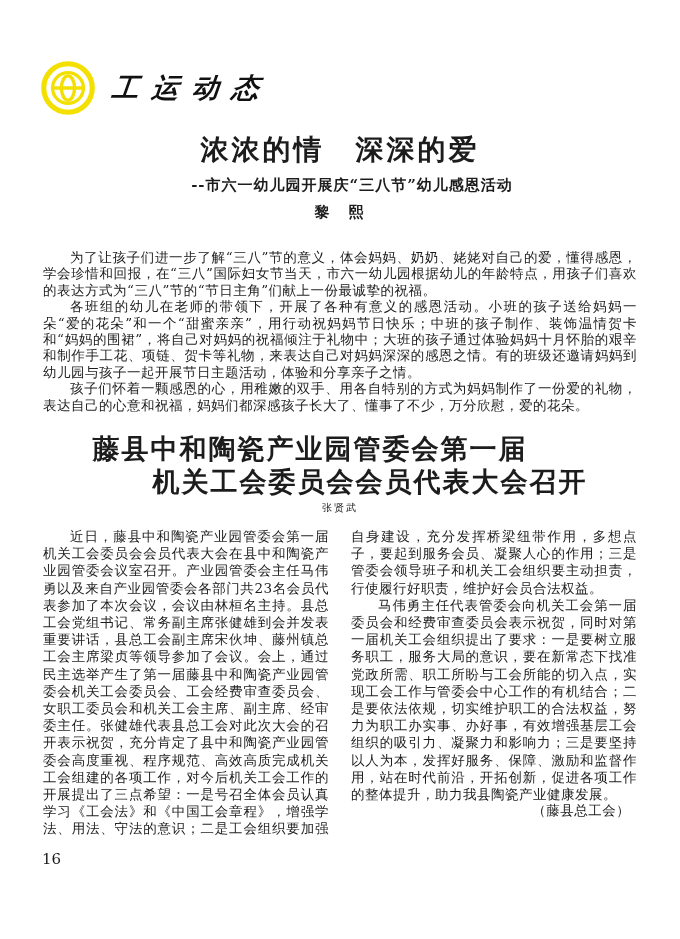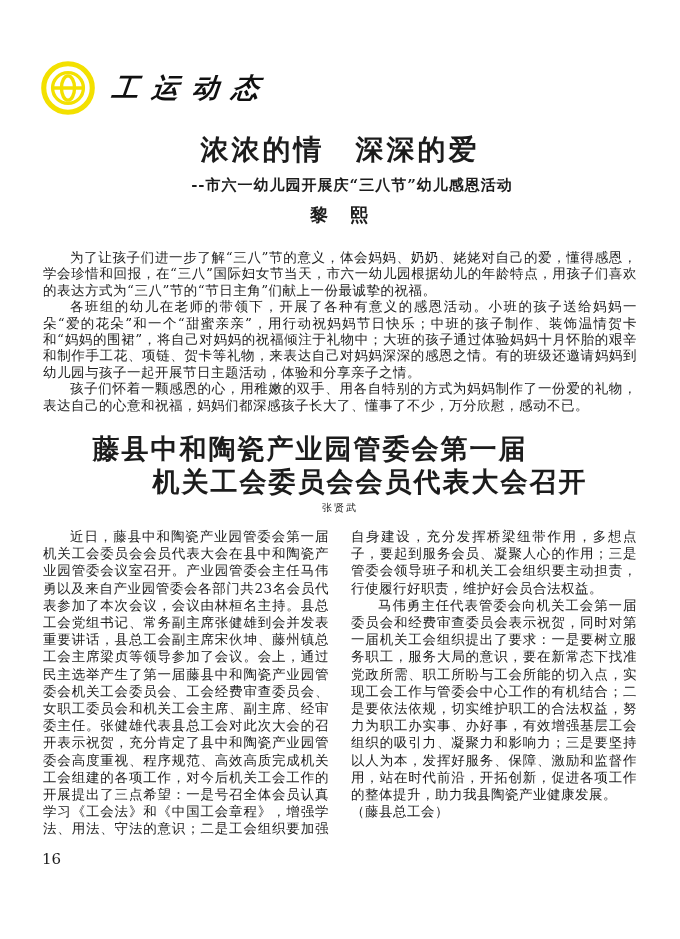--- a/index.html
+++ b/index.html
@@ -42,21 +42,21 @@
     text-align:center;
     font-weight:bold;
     font-size:15px;
     letter-spacing:1px;
     padding-left:24px;
   }
   .a1-author{
     position:absolute;top:203px;left:0;right:0;
     text-align:center;
     font-weight:bold;
-    font-size:18px;
+    font-size:15px;
     letter-spacing:2px;
   }
   .a1-body{
     position:absolute;top:221px;left:43px;width:594px;
     font-size:13.5px;
     line-height:16.4px;
     text-align:justify;
     letter-spacing:0.5px;
     margin-top:28px;
   }
@@ -86,22 +86,23 @@
     column-gap:22px;
     column-fill:auto;
     font-size:13.5px;
     line-height:17.2px;
     text-align:justify;
     letter-spacing:0.5px;
   }
   .a2-body p{margin:0;text-indent:2em;}
   .a2-signature{
     text-indent:0 !important;
-    text-align:left;
+    text-align:right;
     padding-right:0.5em;
+    font-family:Liberation Mono, monospace;
   }
   
   .page-number{
     position:absolute;left:42px;top:850px;
     font-size:15px;
   }
 </style>
 </head>
 <body>
 
@@ -117,21 +118,21 @@
     <div class="masthead-title">工运动态</div>
   </div>
 
   <div class="a1-title">浓浓的情　深深的爱</div>
   <div class="a1-subtitle">--市六一幼儿园开展庆“三八节”幼儿感恩活动</div>
   <div class="a1-author">黎　熙</div>
 
   <div class="a1-body">
     <p>为了让孩子们进一步了解“三八”节的意义，体会妈妈、奶奶、姥姥对自己的爱，懂得感恩，学会珍惜和回报，在“三八”国际妇女节当天，市六一幼儿园根据幼儿的年龄特点，用孩子们喜欢的表达方式为“三八”节的“节日主角”们献上一份最诚挚的祝福。</p>
     <p>各班组的幼儿在老师的带领下，开展了各种有意义的感恩活动。小班的孩子送给妈妈一朵“爱的花朵”和一个“甜蜜亲亲”，用行动祝妈妈节日快乐；中班的孩子制作、装饰温情贺卡和“妈妈的围裙”，将自己对妈妈的祝福倾注于礼物中；大班的孩子通过体验妈妈十月怀胎的艰辛和制作手工花、项链、贺卡等礼物，来表达自己对妈妈深深的感恩之情。有的班级还邀请妈妈到幼儿园与孩子一起开展节日主题活动，体验和分享亲子之情。</p>
-    <p>孩子们怀着一颗感恩的心，用稚嫩的双手、用各自特别的方式为妈妈制作了一份爱的礼物，表达自己的心意和祝福，妈妈们都深感孩子长大了、懂事了不少，万分欣慰，感动不已。</p>
+    <p>孩子们怀着一颗感恩的心，用稚嫩的双手、用各自特别的方式为妈妈制作了一份爱的礼物，表达自己的心意和祝福，妈妈们都深感孩子长大了、懂事了不少，万分欣慰，爱的花朵。</p>
   </div>
 
   <div class="a2-title">
     <span class="t-line1">藤县中和陶瓷产业园管委会第一届</span>
     <span class="t-line2">机关工会委员会会员代表大会召开</span>
   </div>
   <div class="a2-author">张贤武</div>
 
   <div class="a2-body">
     <p>近日，藤县中和陶瓷产业园管委会第一届机关工会委员会会员代表大会在县中和陶瓷产业园管委会议室召开。产业园管委会主任马伟勇以及来自产业园管委会各部门共23名会员代表参加了本次会议，会议由林桓名主持。县总工会党组书记、常务副主席张健雄到会并发表重要讲话，县总工会副主席宋伙坤、藤州镇总工会主席梁贞等领导参加了会议。会上，通过民主选举产生了第一届藤县中和陶瓷产业园管委会机关工会委员会、工会经费审查委员会、女职工委员会和机关工会主席、副主席、经审委主任。张健雄代表县总工会对此次大会的召开表示祝贺，充分肯定了县中和陶瓷产业园管委会高度重视、程序规范、高效高质完成机关工会组建的各项工作，对今后机关工会工作的开展提出了三点希望：一是号召全体会员认真学习《工会法》和《中国工会章程》，增强学法、用法、守法的意识；二是工会组织要加强自身建设，充分发挥桥梁纽带作用，多想点子，要起到服务会员、凝聚人心的作用；三是管委会领导班子和机关工会组织要主动担责，行使履行好职责，维护好会员合法权益。</p>

